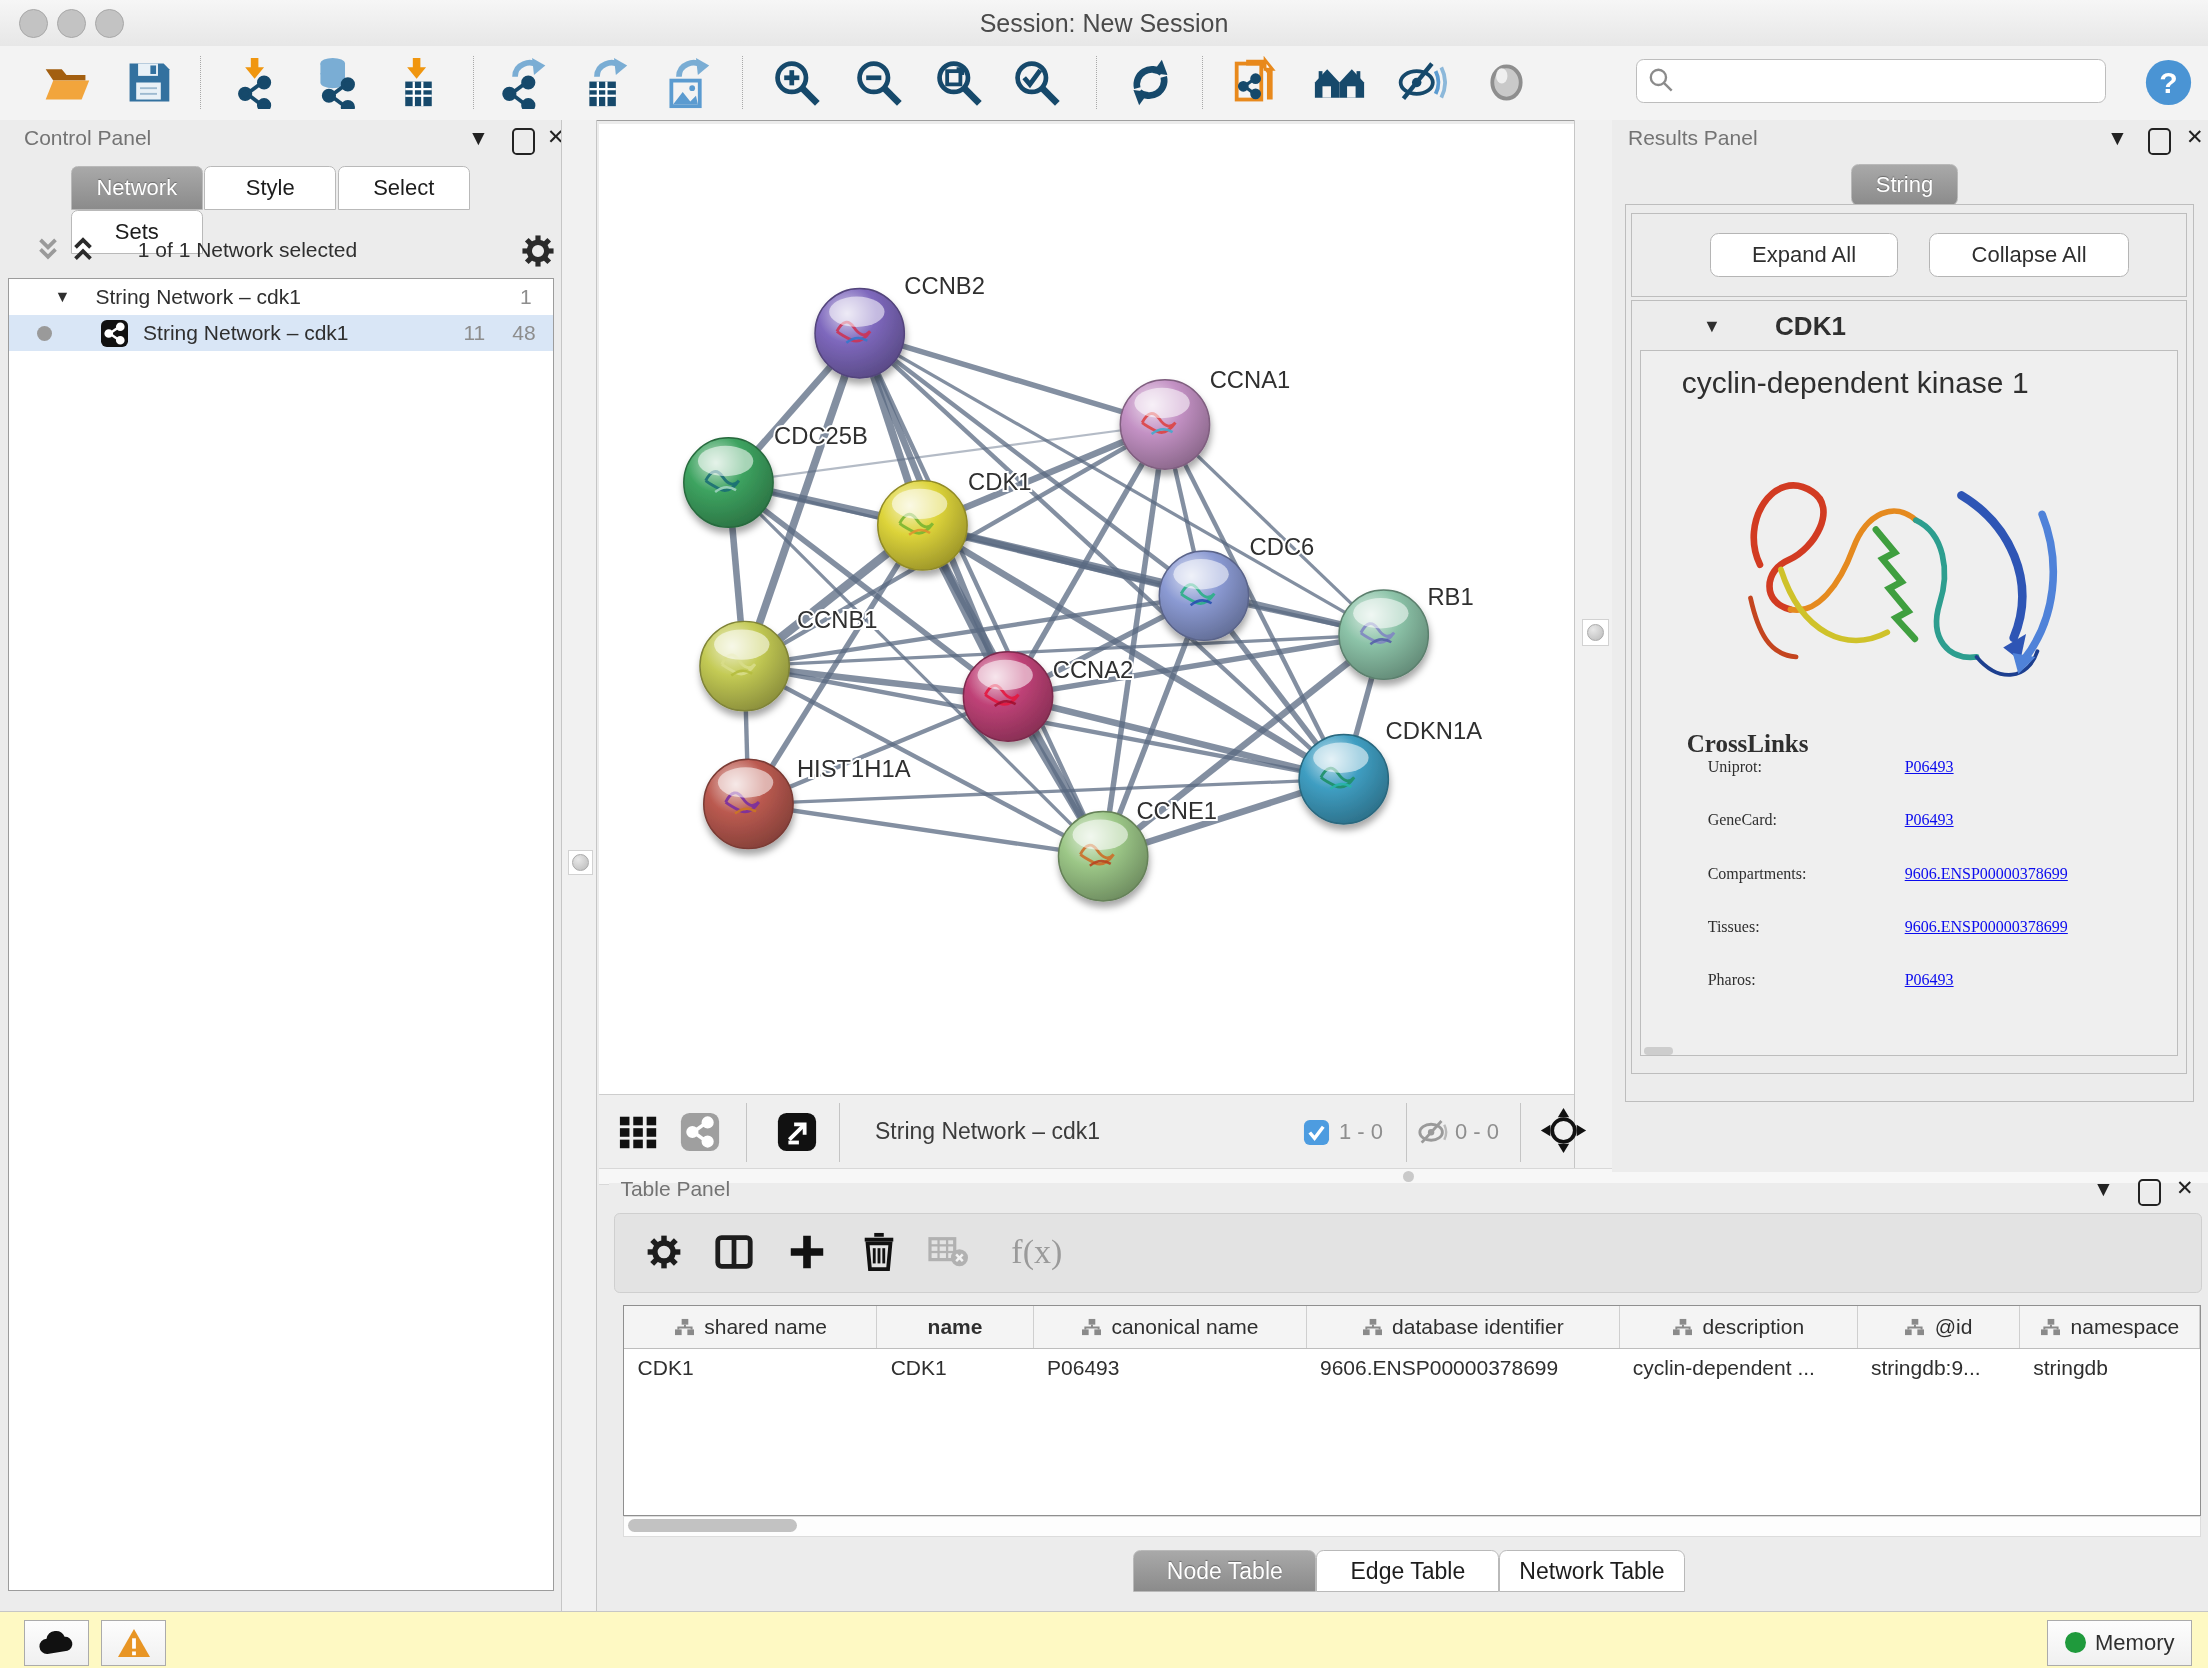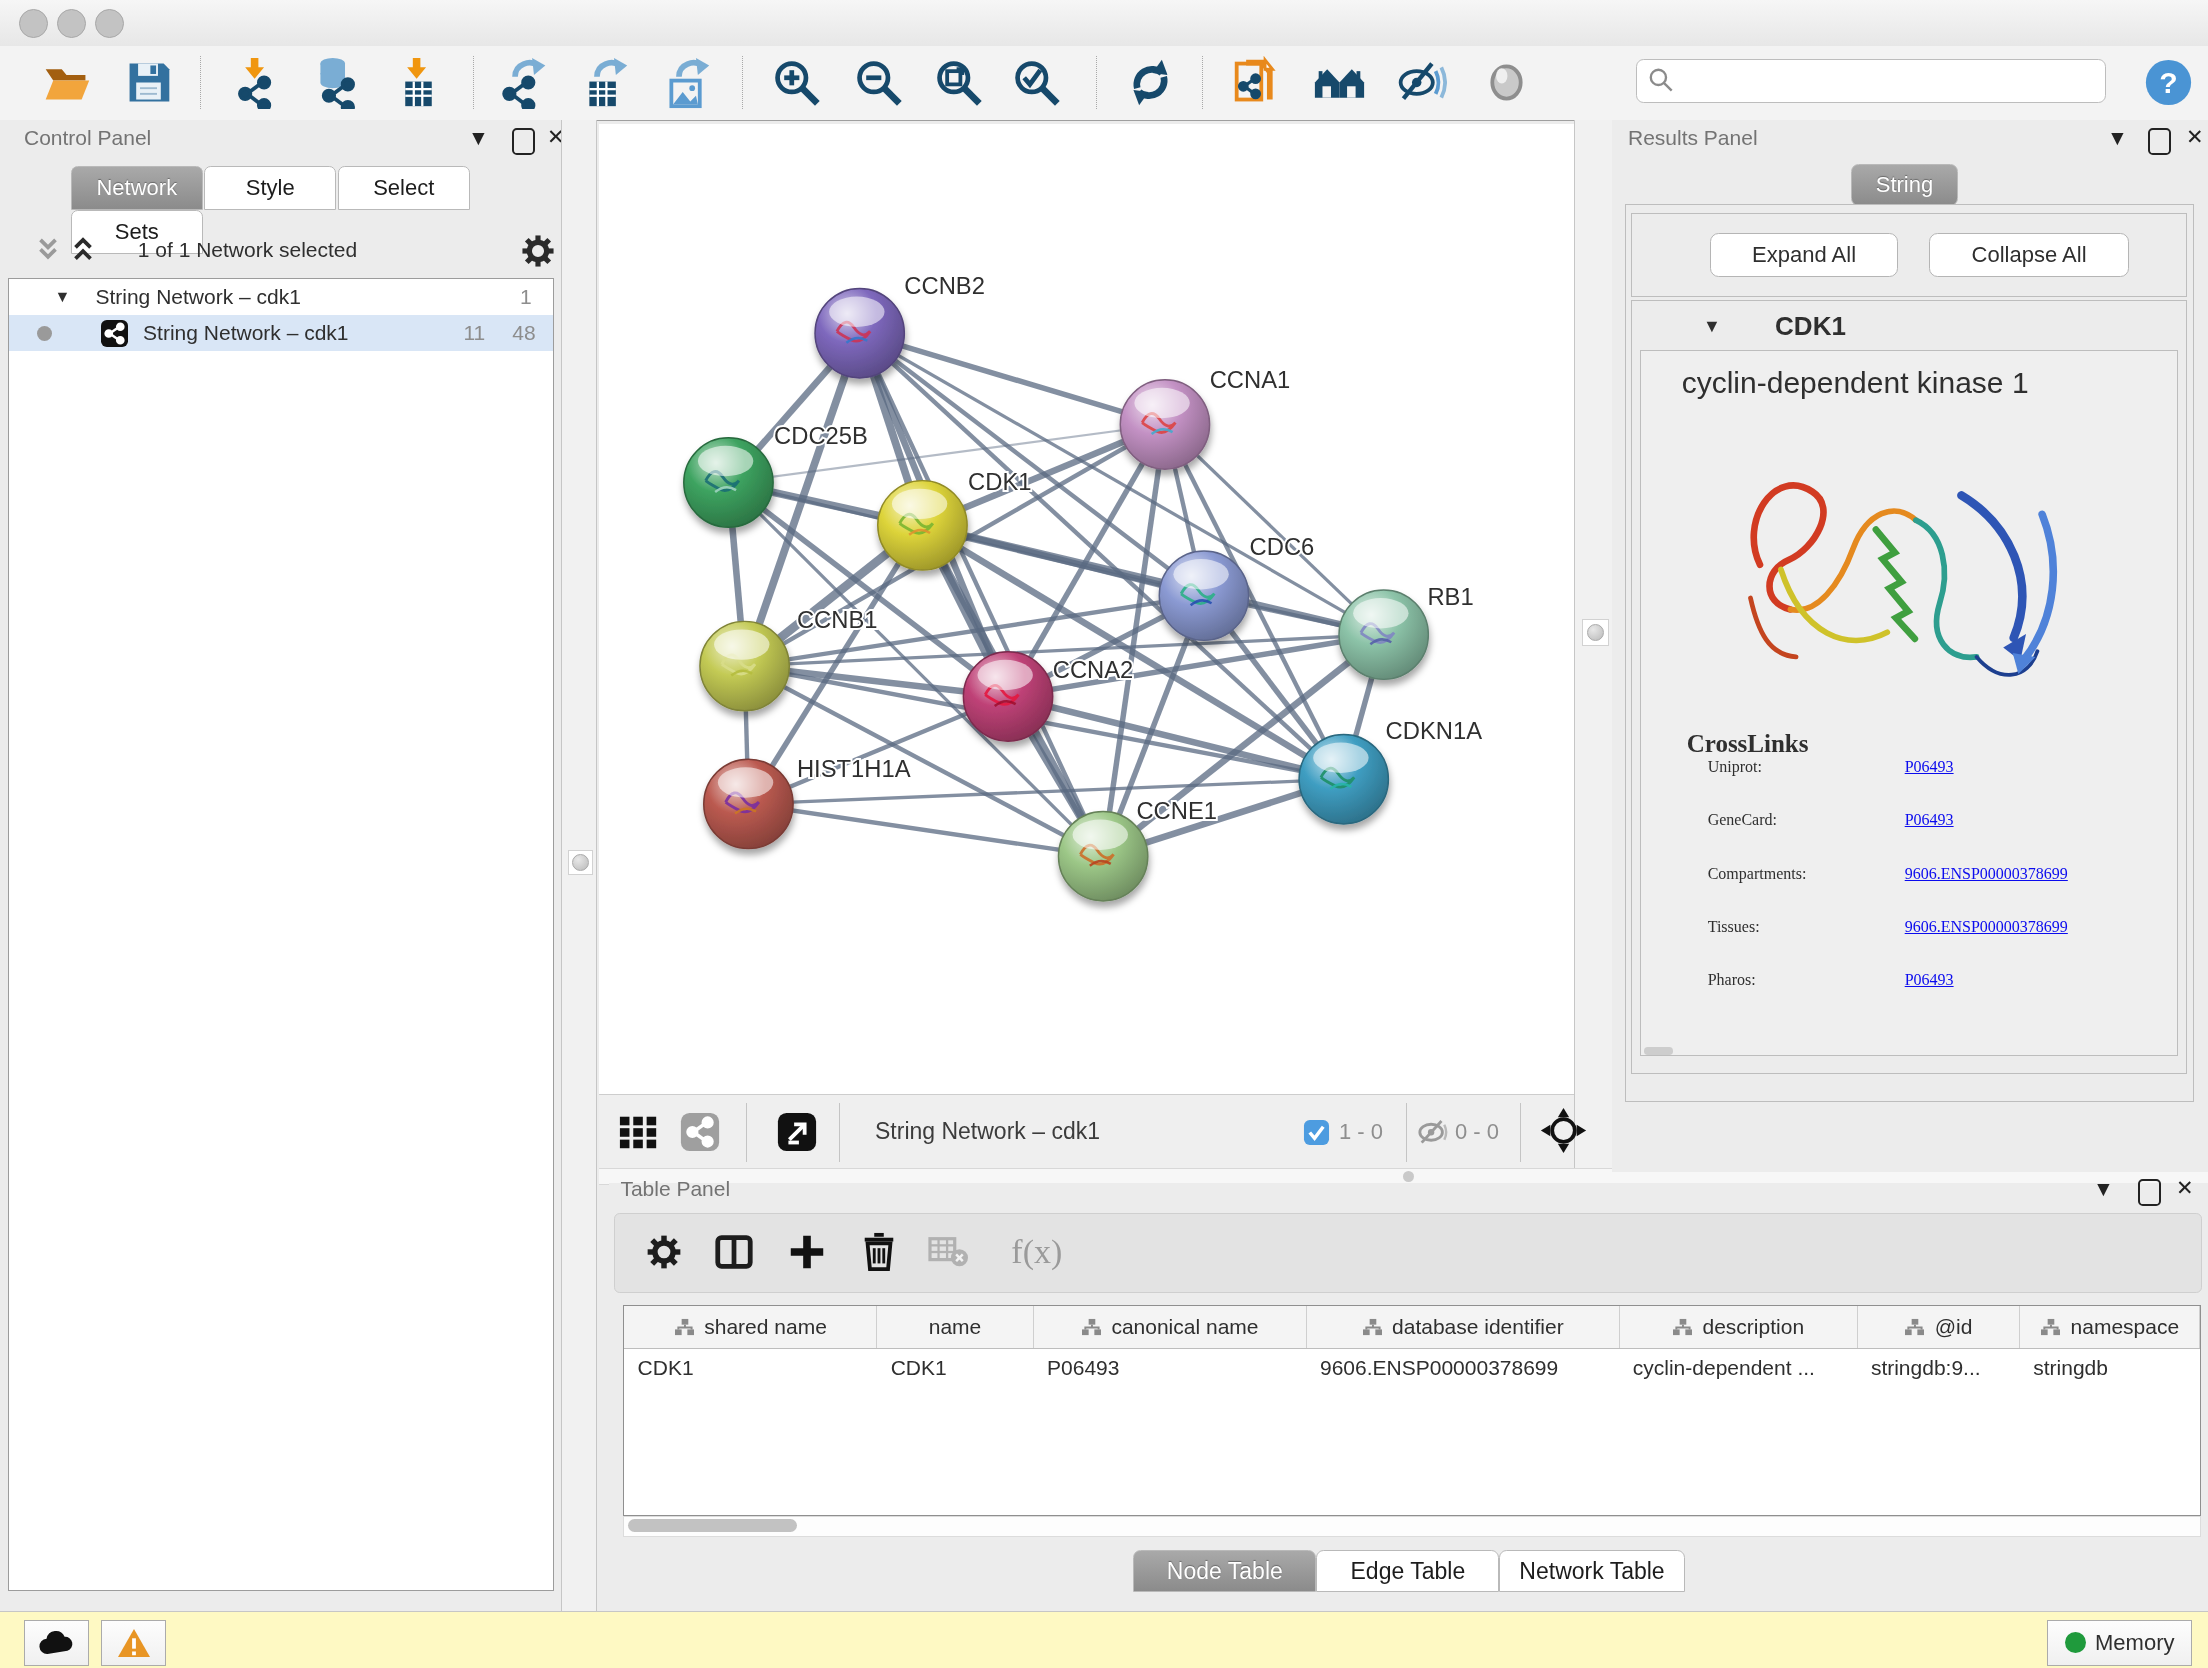--- a/index.html
+++ b/index.html
@@ -62,20 +62,21 @@
 </style>
 </head>
 <body>
 
 <div id="app">
 
   <div id="titlebar" class="abs">
     <div class="tl abs" style="left:19px"></div>
     <div class="tl abs" style="left:57px"></div>
     <div class="tl abs" style="left:95px"></div>
+    <div id="win-title" class="abs">Session: New Session</div>
   </div>
 
   <div id="toolbar" class="abs">
     <div id="search-box" class="abs">
       <span>
         <svg width="28.5" height="28.5" viewBox="0 0 30 30">
             <circle cx="12" cy="12" r="8" fill="none" stroke="#8b8b8b" stroke-width="2.5"></circle>
             <line x1="18" y1="18" x2="26" y2="26" stroke="#8b8b8b" stroke-width="2.5"></line>
           </svg>
       </span>
@@ -730,21 +731,21 @@
                 <rect x="8" y="1" width="7" height="6"></rect>
                 <rect x="1" y="12" width="7" height="6"></rect>
                 <rect x="14" y="12" width="7" height="6"></rect>
               </g>
               <g stroke="#8a8a8a" stroke-width="2" fill="none">
                 <path d="M11.5 7 v3 M4.5 12 v-2 h14 v2"></path>
               </g>
             </svg>
             <span>shared name</span>
           </div>
-          <div class="th" style="width: 157px;">
+          <div class="th" style="width: 157px; font-weight: bold;">
             <span>name</span>
           </div>
           <div class="th" style="width: 274px;">
             <svg width="21" height="19" viewBox="0 0 22 20">
               <g fill="#8a8a8a">
                 <rect x="8" y="1" width="7" height="6"></rect>
                 <rect x="1" y="12" width="7" height="6"></rect>
                 <rect x="14" y="12" width="7" height="6"></rect>
               </g>
               <g stroke="#8a8a8a" stroke-width="2" fill="none">

